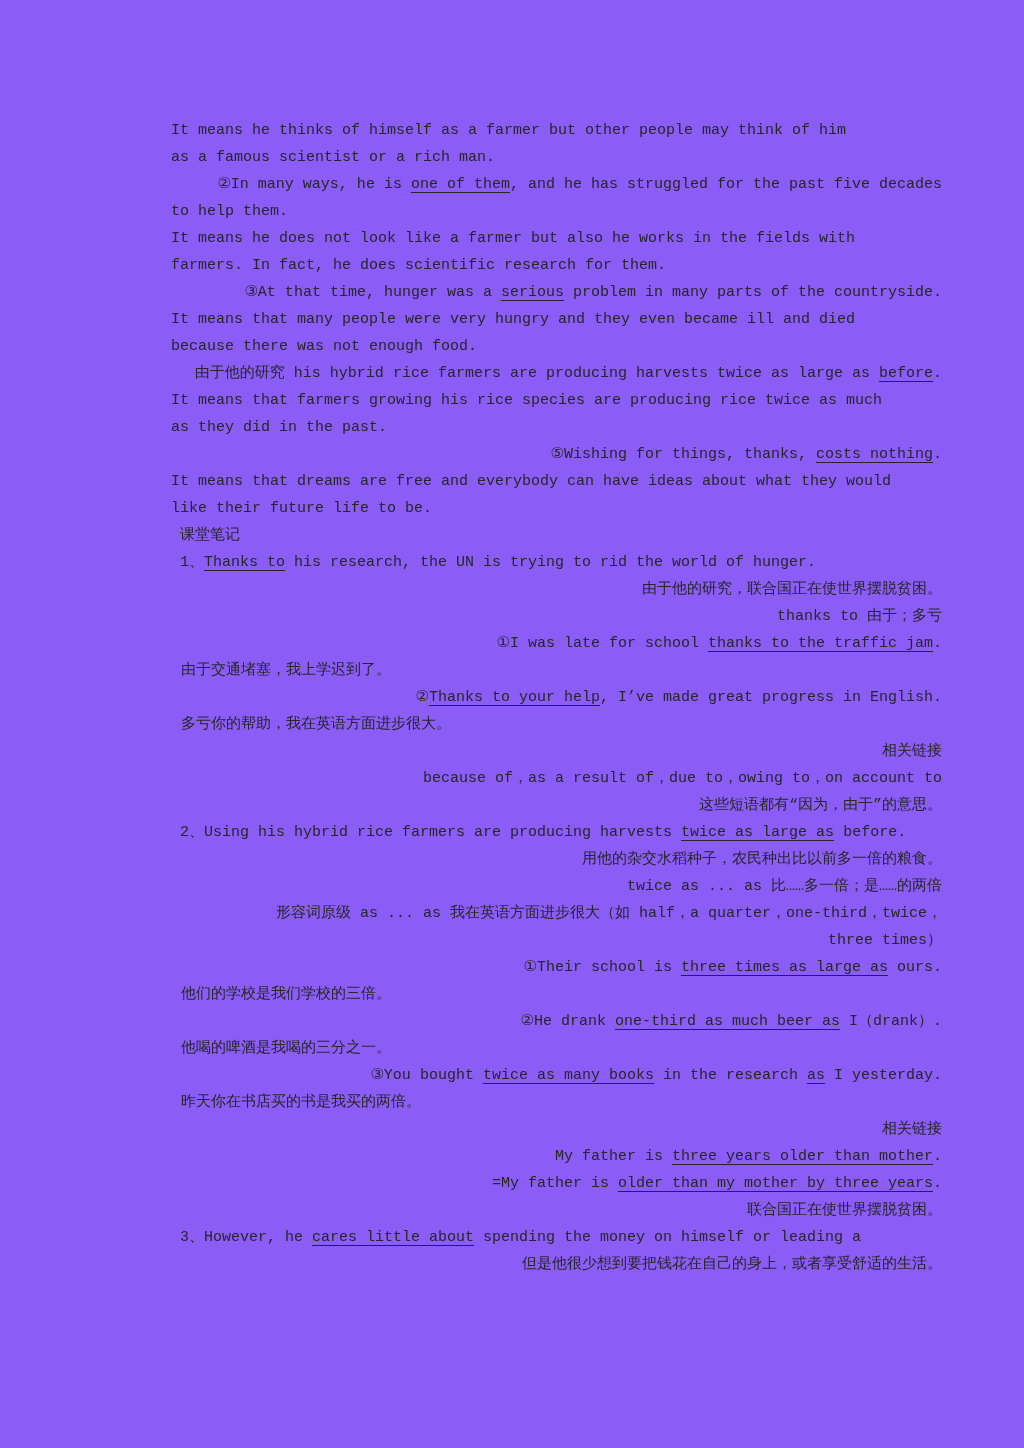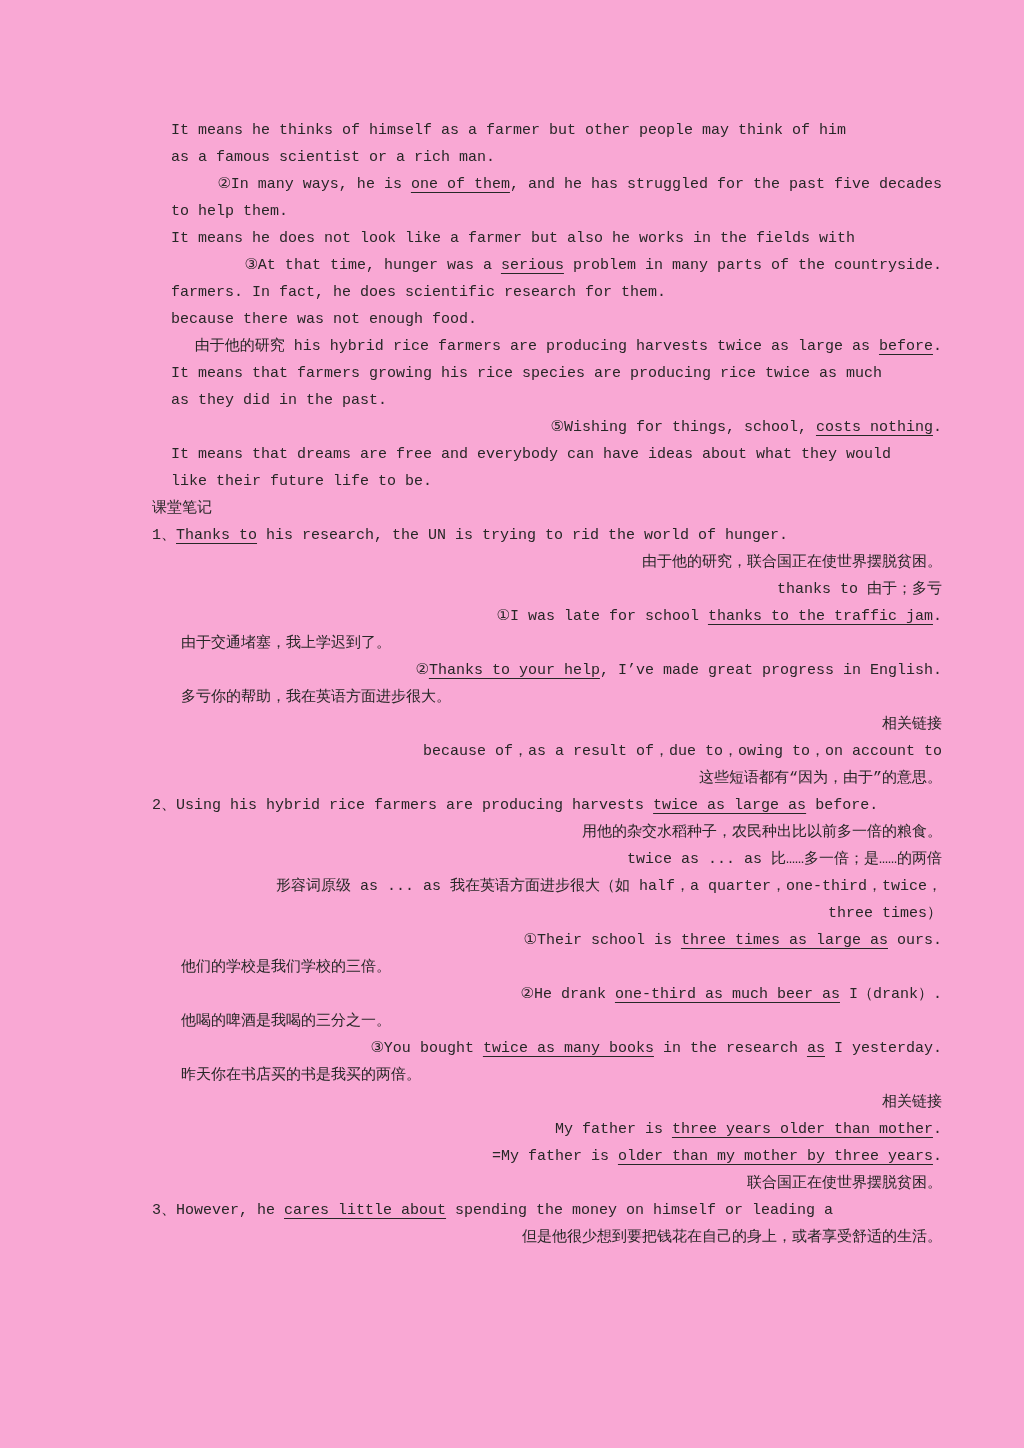--- a/index.html
+++ b/index.html
@@ -7,62 +7,63 @@
   body {
     background: #f8f8f7;
     color: #272727;
     font-family: "Liberation Mono", "DejaVu Sans Mono", "DejaVu Sans", monospace;
   }
   .page {
     position: relative;
     width: 1024px;
     height: 1448px;
     overflow: hidden;
-    background: #f9a8d4;
+    background: #8b5cf6;
   }
   .content {
     position: absolute;
     left: 152px;
     top: 117px;
     width: 790px;
   }
   .line {
     height: 27px;
     line-height: 27px;
     font-size: 15px;
     white-space: pre;
   }
-  .lv0 { padding-left: 0; }
+  .lv0 { padding-left: 0; margin-left: 28px; }
   .lv1 { padding-left: 12px; text-align: right; }
   .lv2 { padding-left: 19px; }
   .lv3 { padding-left: 29px; }
   .hang { text-indent: -10px; }
   .seg.u {
     text-decoration: underline;
     text-underline-offset: 4px;
     text-decoration-thickness: 1px;
   }
 </style>
 </head>
 <body>
 
 <div class="page">
   <div class="content" id="doc-lines">
       <div class="line lv2"><span class="seg">It means he thinks of himself as a farmer but other people may think of him</span></div>
       <div class="line lv2"><span class="seg">as a famous scientist or a rich man.</span></div>
       <div class="line lv1"><span class="seg">②In many ways, he is </span><span class="seg u">one of them</span><span class="seg">, and he has struggled for the past five decades</span></div>
       <div class="line lv2"><span class="seg">to help them.</span></div>
       <div class="line lv2"><span class="seg">It means he does not look like a farmer but also he works in the fields with</span></div>
+      <div class="line lv2"><span class="seg">farmers. In fact, he does scientific research for them.</span></div>
       <div class="line lv1"><span class="seg">③At that time, hunger was a </span><span class="seg u">serious</span><span class="seg"> problem in many parts of the countryside.</span></div>
-      <div class="line lv2"><span class="seg">farmers. In fact, he does scientific research for them.</span></div>
+      <div class="line lv2"><span class="seg">It means that many people were very hungry and they even became ill and died</span></div>
       <div class="line lv2"><span class="seg">because there was not enough food.</span></div>
       <div class="line lv1"><span class="seg">由于他的研究 his hybrid rice farmers are producing harvests twice as large as </span><span class="seg u">before</span><span class="seg">.</span></div>
       <div class="line lv2"><span class="seg">It means that farmers growing his rice species are producing rice twice as much</span></div>
       <div class="line lv2"><span class="seg">as they did in the past.</span></div>
-      <div class="line lv1"><span class="seg">⑤Wishing for things, school, </span><span class="seg u">costs nothing</span><span class="seg">.</span></div>
+      <div class="line lv1"><span class="seg">⑤Wishing for things, thanks, </span><span class="seg u">costs nothing</span><span class="seg">.</span></div>
       <div class="line lv2"><span class="seg">It means that dreams are free and everybody can have ideas about what they would</span></div>
       <div class="line lv2"><span class="seg">like their future life to be.</span></div>
       <div class="line lv0"><span class="seg">课堂笔记</span></div>
       <div class="line lv0"><span class="seg">1、</span><span class="seg u">Thanks to</span><span class="seg"> his research, the UN is trying to rid the world of hunger.</span></div>
       <div class="line lv1"><span class="seg">由于他的研究，联合国正在使世界摆脱贫困。</span></div>
       <div class="line lv1"><span class="seg">thanks to 由于；多亏</span></div>
       <div class="line lv1"><span class="seg">①I was late for school </span><span class="seg u">thanks to the traffic jam</span><span class="seg">.</span></div>
       <div class="line lv3"><span class="seg">由于交通堵塞，我上学迟到了。</span></div>
       <div class="line lv1"><span class="seg">②</span><span class="seg u">Thanks to your help</span><span class="seg">, I’ve made great progress in English.</span></div>
       <div class="line lv3"><span class="seg">多亏你的帮助，我在英语方面进步很大。</span></div>

